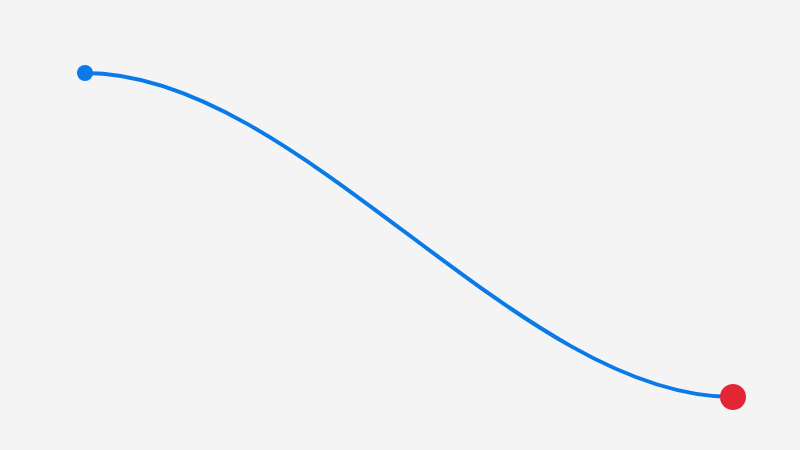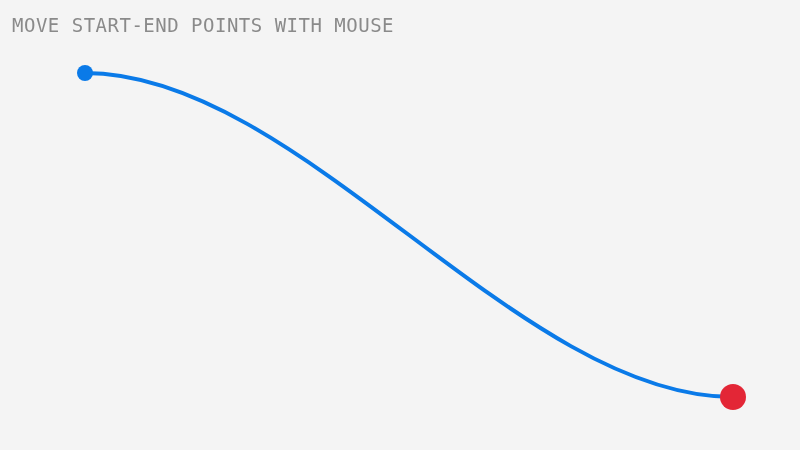--- a/index.html
+++ b/index.html
@@ -51,15 +51,14 @@
 
     <rect x="0" y="0" width="800" height="450" fill="#f4f4f4"></rect>
 
     <path id="curve-path" fill="none" stroke-linecap="round" d="M 85 73 C 300 73 518 397 733 397" stroke="#0a7ae8" stroke-width="4"></path>
 
     <circle id="start-handle" cx="85" cy="73" r="8" fill="#0a7ae8"></circle>
 
     <circle id="end-handle" cx="733" cy="397" r="13" fill="#e32636"></circle>
   </svg>
 
-  <div id="title" style="color: rgb(138, 138, 138);">MOVE START-END POINTS WITH MOUSE</div>
 
 </div>
 
 </body></html>

